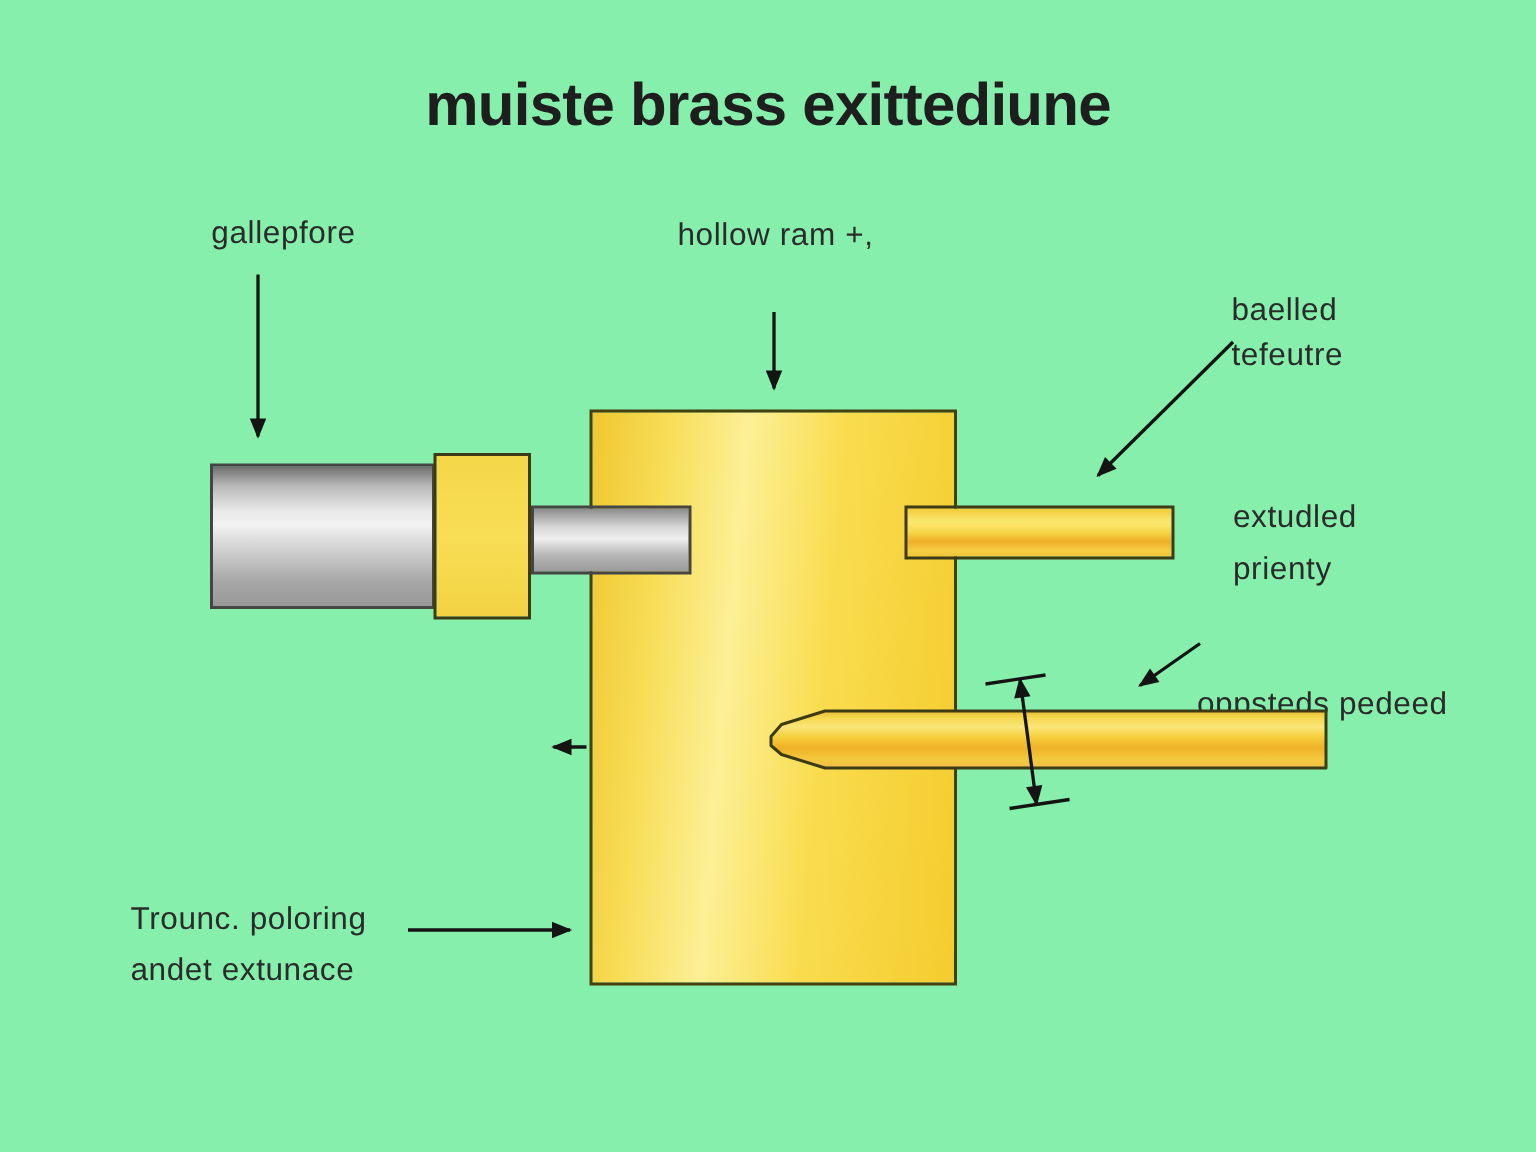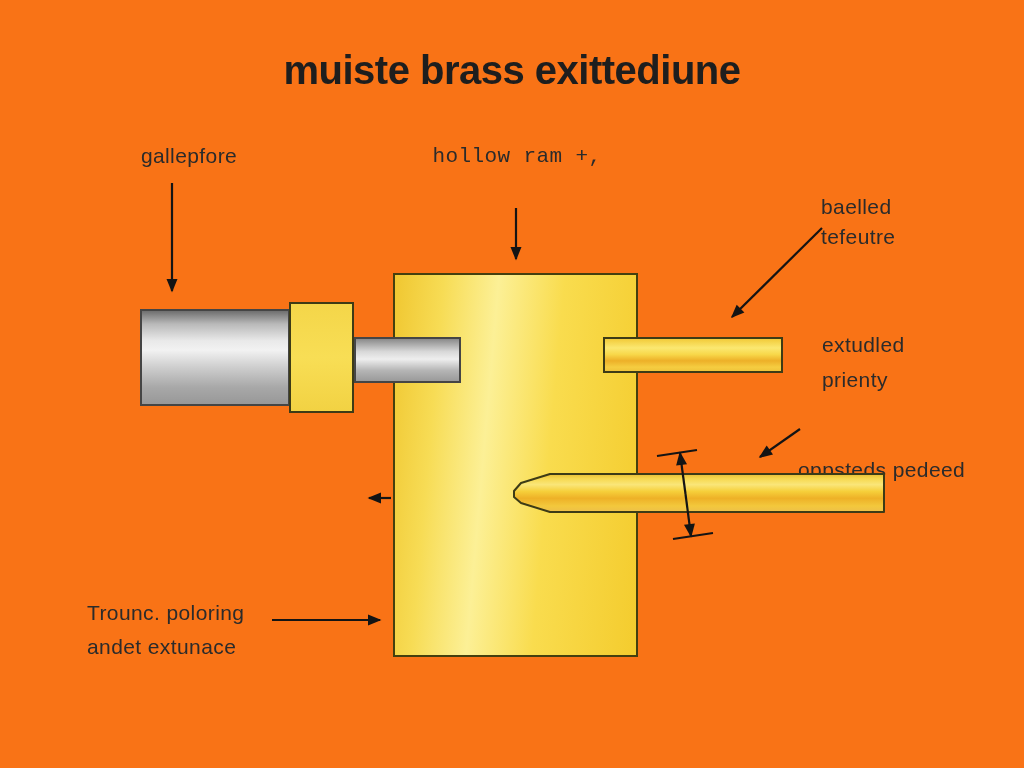--- a/index.html
+++ b/index.html
@@ -1,19 +1,19 @@
 <!DOCTYPE html>
 <html><head>
 <meta charset="utf-8">
 <style>
   html,body{margin:0;padding:0;}
   .canvas{
     position:relative;
     width:1024px;height:768px;
-    background:#f97316;
+    background:#86efac;
     overflow:hidden;
     font-family:"Liberation Sans", sans-serif;
     color:#2b2b2b;
   }
   .title{
     position:absolute;
     left:512px;top:48px;
     transform:translateX(-50%);
     font-size:40px;
     font-weight:700;
@@ -65,21 +65,21 @@
 </style>
 </head>
 <body>
 
 <div class="canvas">
 
   <div class="title">muiste brass exittediune</div>
 
   <div class="lbl lbl-center" style="left:170px;top:141px;margin-left:19px;">gallepfore</div>
 
-  <div class="lbl lbl-center" style="left:517px;top:141px;line-height:31px;font-family:Liberation Mono, monospace;">
+  <div class="lbl lbl-center" style="left:517px;top:141px;line-height:31px;">
     <div>hollow ram +,</div>
   </div>
 
   <div class="lbl" style="left:821px;top:192px;line-height:30px;">
     <div>baelled</div>
     <div>tefeutre</div>
   </div>
 
   <div class="lbl" style="left:822px;top:312px;line-height:35px;margin-top:15px;">
     <div>extudled</div>

